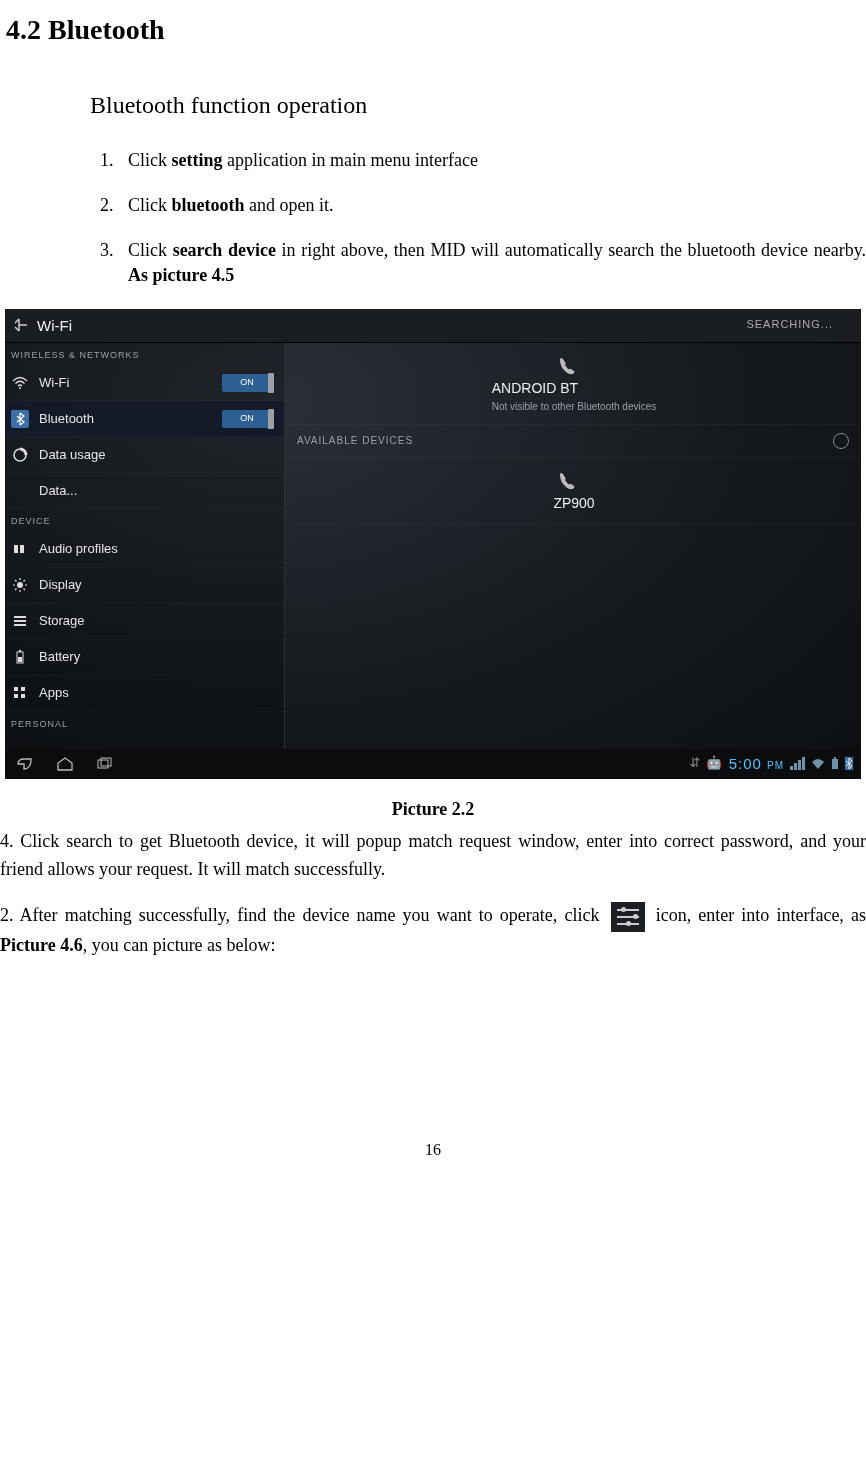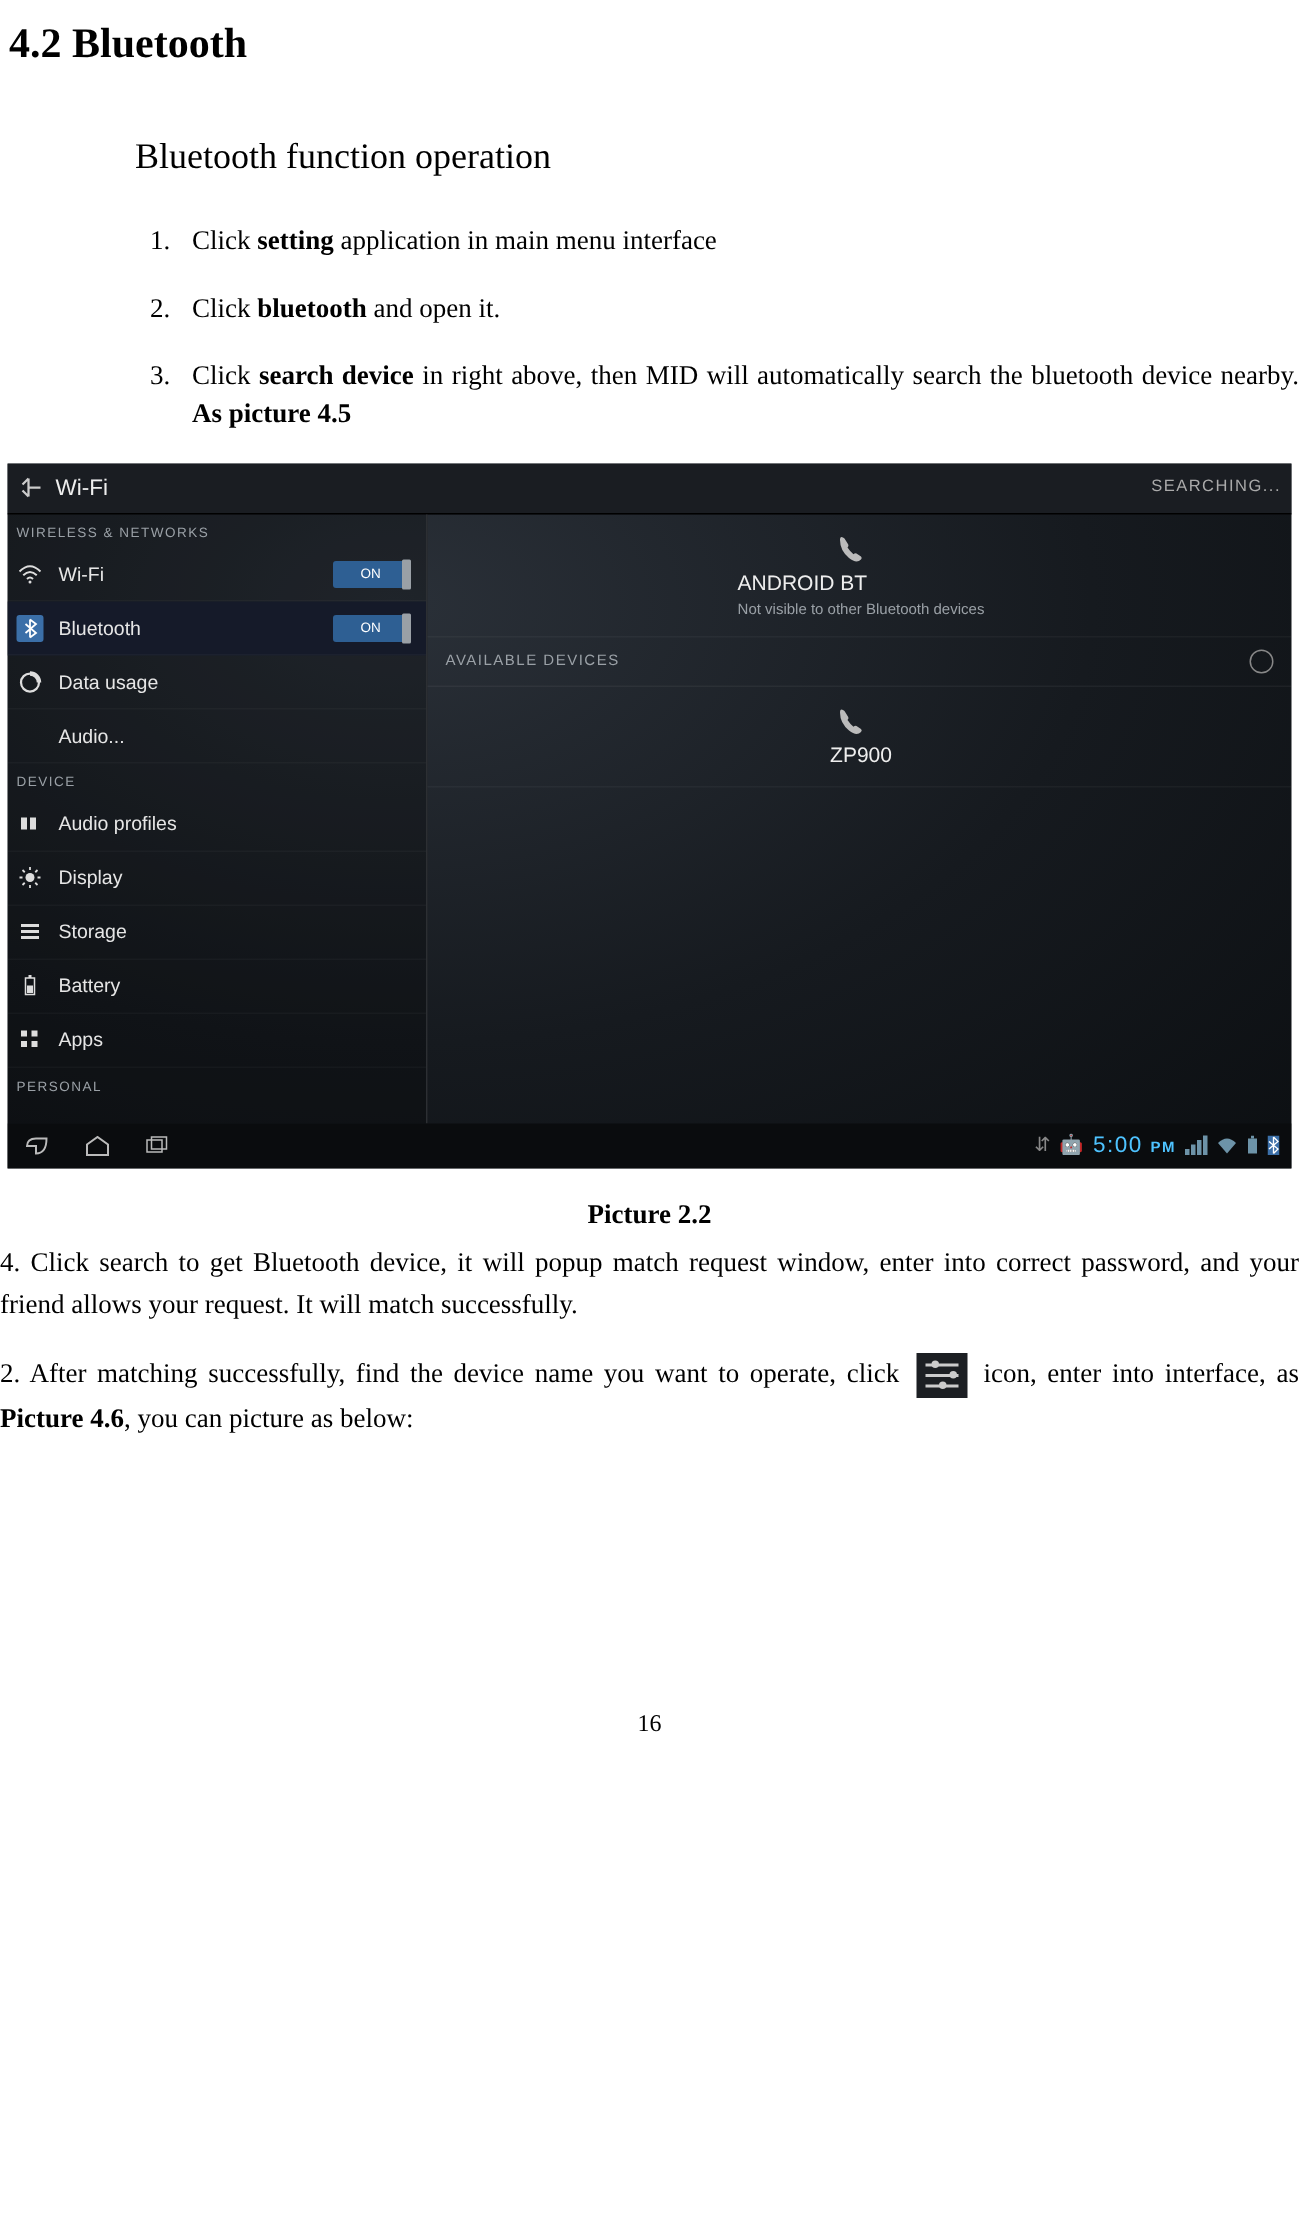--- a/index.html
+++ b/index.html
@@ -22,21 +22,21 @@
       width: 856px; height: 470px; margin: 12px 0 10px 5px;
       background: radial-gradient(ellipse at 30% 20%, #2a3038 0%, #161a1f 55%, #0c0f12 100%);
       position: relative; overflow: hidden; font-family: Arial, Helvetica, sans-serif;
     }
     .ss-top {
       height: 34px; background: #1a1d22; border-bottom: 1px solid #000;
       display: flex; align-items: center; color: #d0d0d0; font-size: 13px;
     }
     .ss-top .back-icon { margin: 0 8px 0 8px; color: #c8c8c8; display:flex; align-items:center;}
     .ss-top .title { font-size: 15px; color: #eee; }
-    .ss-top .right { margin-left: auto; font-size: 11px; letter-spacing: 1px; color: #aaa; padding-right: 7px; }
+    .ss-top .right { margin-left: auto; font-size: 11px; letter-spacing: 1px; color: #aaa; padding-right: 28px; }
     .ss-body { position:absolute; top:34px; left:0; right:0; bottom:30px; display:flex; }
     .ss-sidebar { width: 280px; background: rgba(0,0,0,0.25); border-right:1px solid #2c2f33; }
     .ss-section { font-size: 9px; color: #9aa0a6; letter-spacing: 1px; padding: 6px 6px 4px 6px; }
     .ss-item {
       display:flex; align-items:center; height: 36px; padding: 0 6px;
       color: #e6e6e6; font-size: 13px; border-bottom:1px solid rgba(255,255,255,0.03);
     }
     .ss-item.selected { background: #151a29; }
     .ss-item .ico { width:18px; height:18px; margin-right:10px; display:flex; align-items:center; justify-content:center; }
     .ss-item .lbl { flex:1; }
@@ -140,21 +140,21 @@
           <span class="ico">
             <svg width="16" height="16" viewBox="0 0 16 16">
                 <circle cx="8" cy="8" r="6" stroke="#ddd" stroke-width="1.5" fill="none"></circle>
                 <path d="M8 2 A6 6 0 0 1 14 8" stroke="#ddd" stroke-width="3" fill="none"></path>
               </svg>
           </span>
           <span class="lbl">Data usage</span>
         </div>
 
         <div class="ss-item" style="padding-left:34px;">
-          <span class="lbl">Audio...</span>
+          <span class="lbl">Data...</span>
         </div>
 
         <div class="ss-section">DEVICE</div>
 
         <div class="ss-item">
           <span class="ico">
             <svg width="16" height="16" viewBox="0 0 16 16">
                 <path d="M2 4 L6 4 L6 12 L2 12 Z M8 4 L12 4 L12 12 L8 12 Z" fill="#ddd"></path>
               </svg>
           </span>
@@ -257,21 +257,21 @@
       </span>
       <span class="navbtn">
         <svg width="18" height="14" viewBox="0 0 18 14">
             <rect x="2" y="3" width="10" height="8" stroke="#bbb" fill="none"></rect>
             <rect x="5" y="1" width="10" height="8" stroke="#bbb" fill="none"></rect>
           </svg>
       </span>
       <div class="status">
         <span style="color:#888;font-size:13px;">⇵</span>
         <span style="color:#7a5;font-size:13px;">🤖</span>
-        <span class="time"><span>5:00</span> <span style="font-size:10px;font-weight:bold;">PM</span></span>
+        <span class="time"><span>5:00</span> <span style="font-size:10px;">PM</span></span>
         <span class="sig">
           <span style="height:4px;"></span>
             <span style="height:7px;"></span>
             <span style="height:10px;"></span>
             <span style="height:13px;"></span>
         </span>
         <span>
           <svg width="14" height="12" viewBox="0 0 14 12">
               <path d="M1 4 Q7 -2 13 4 L7 11 Z" fill="#6d93a8"></path>
             </svg>

